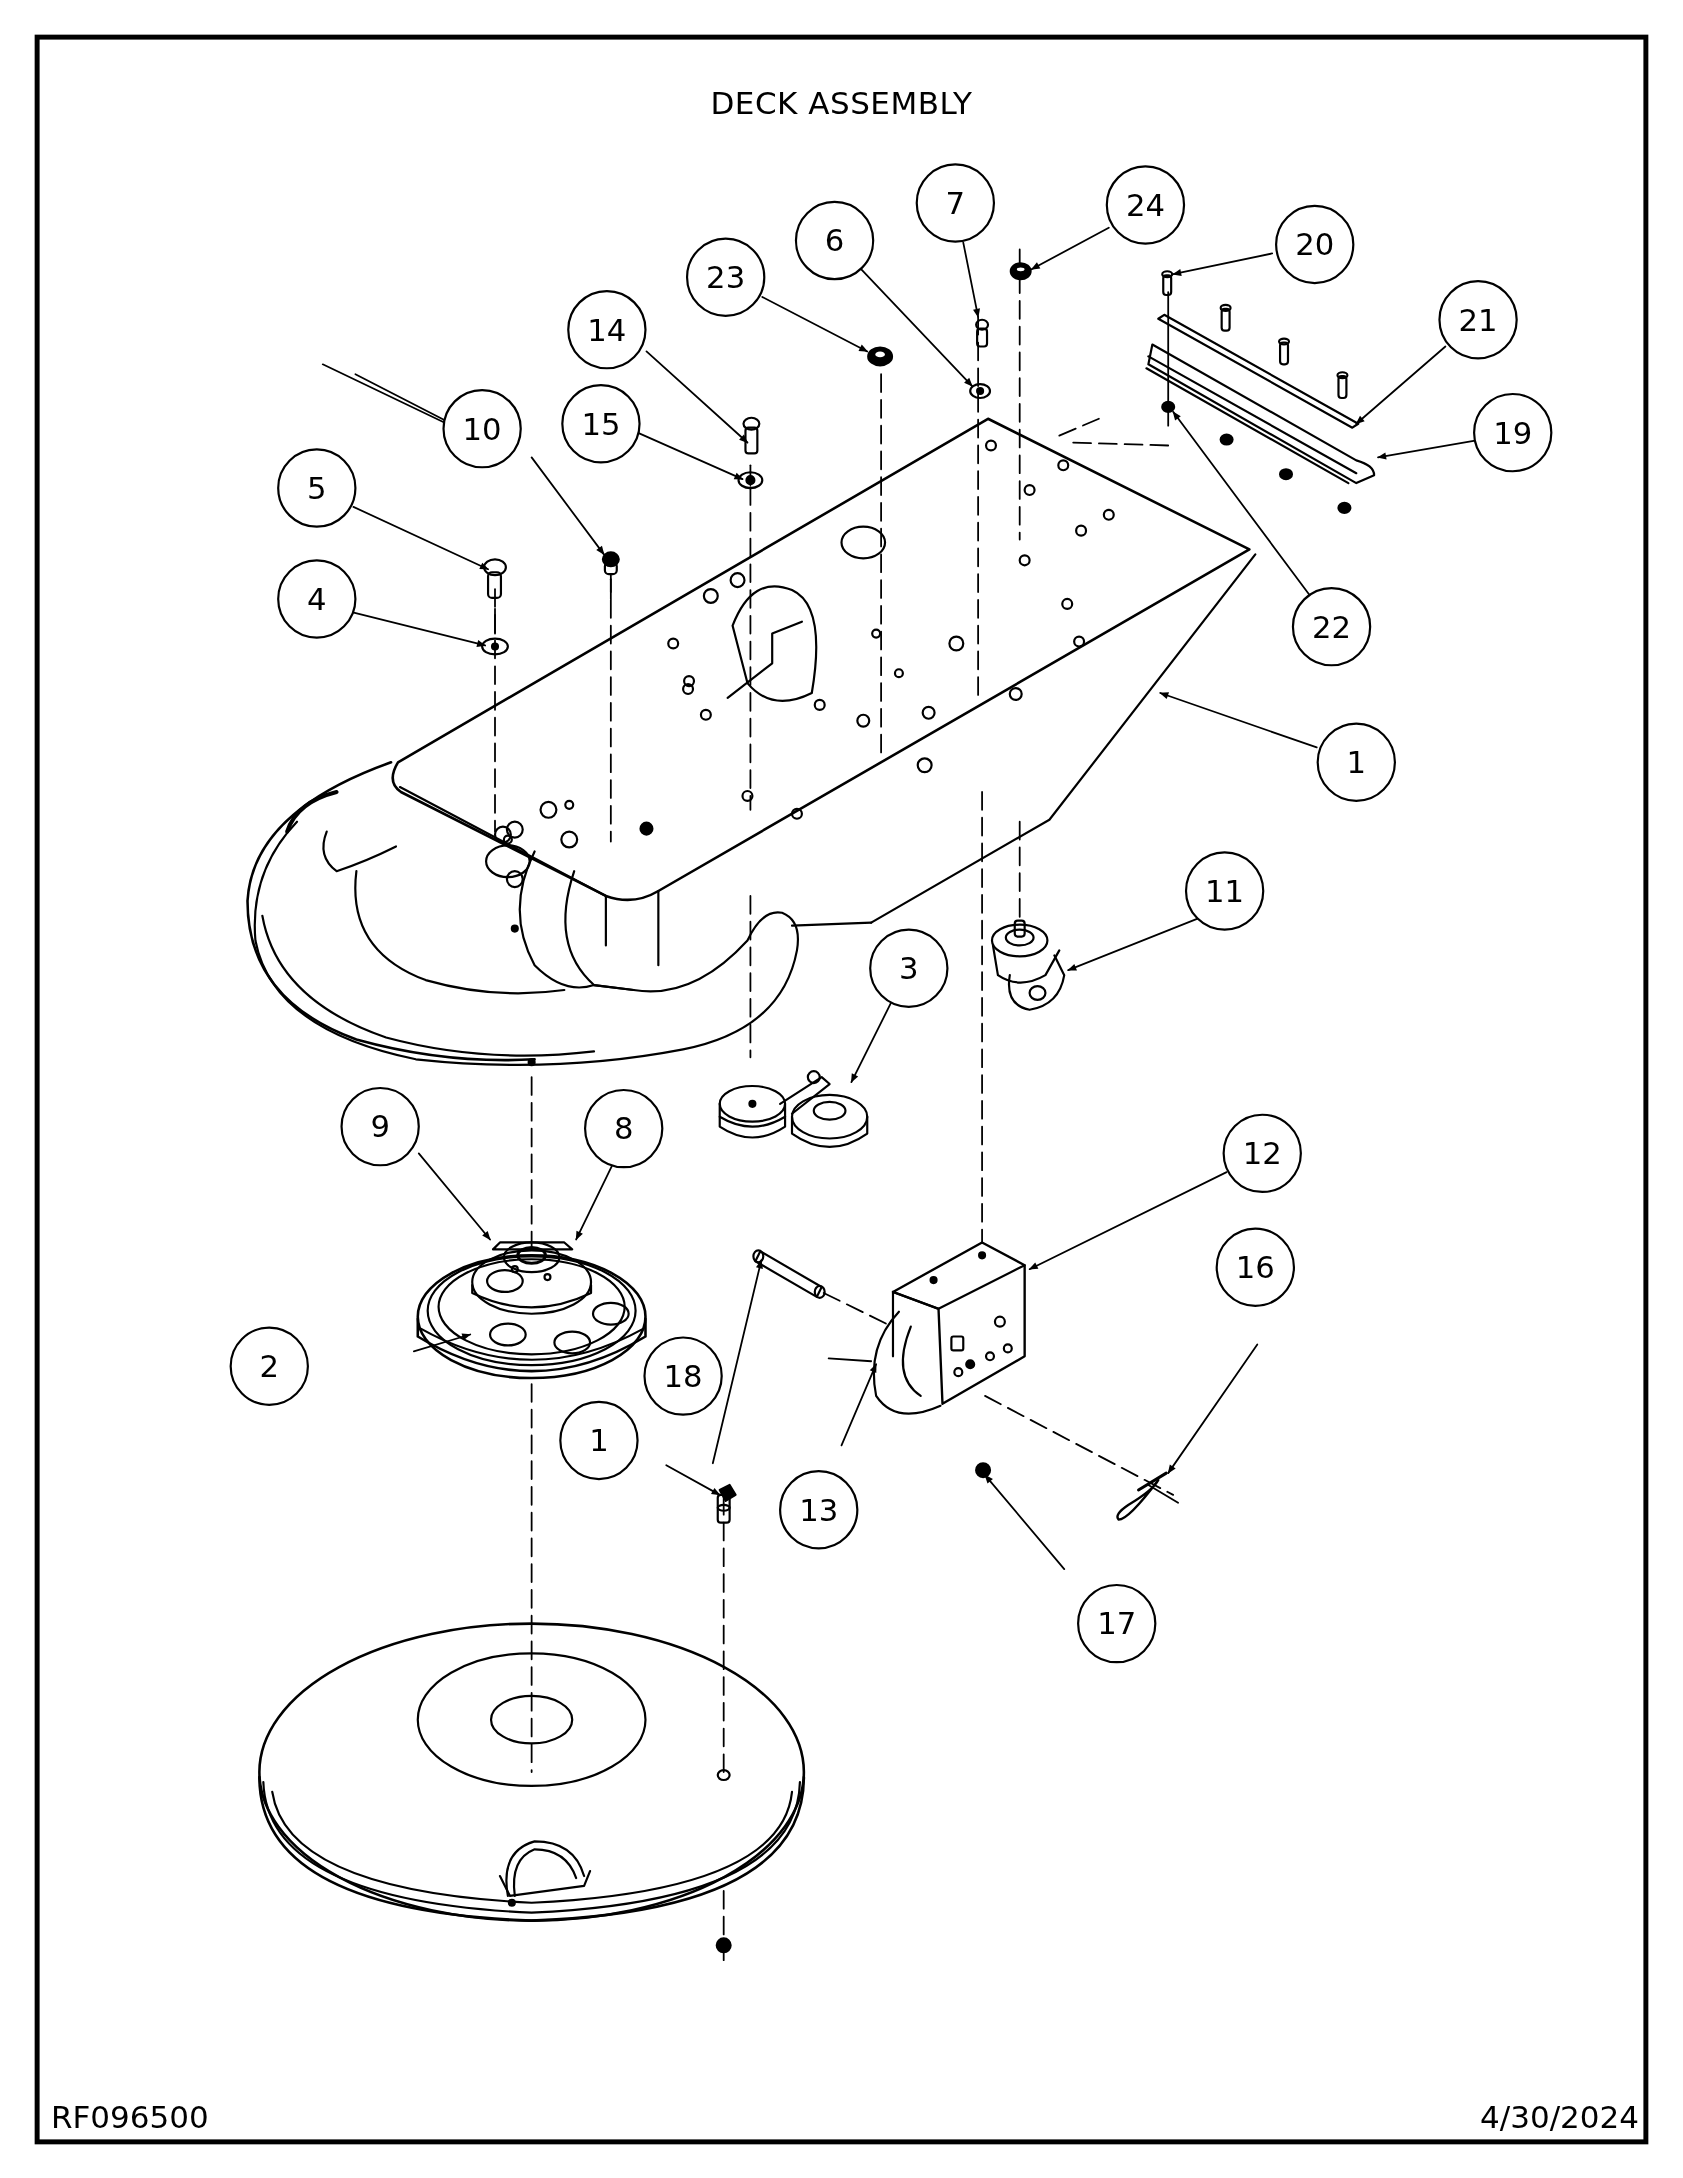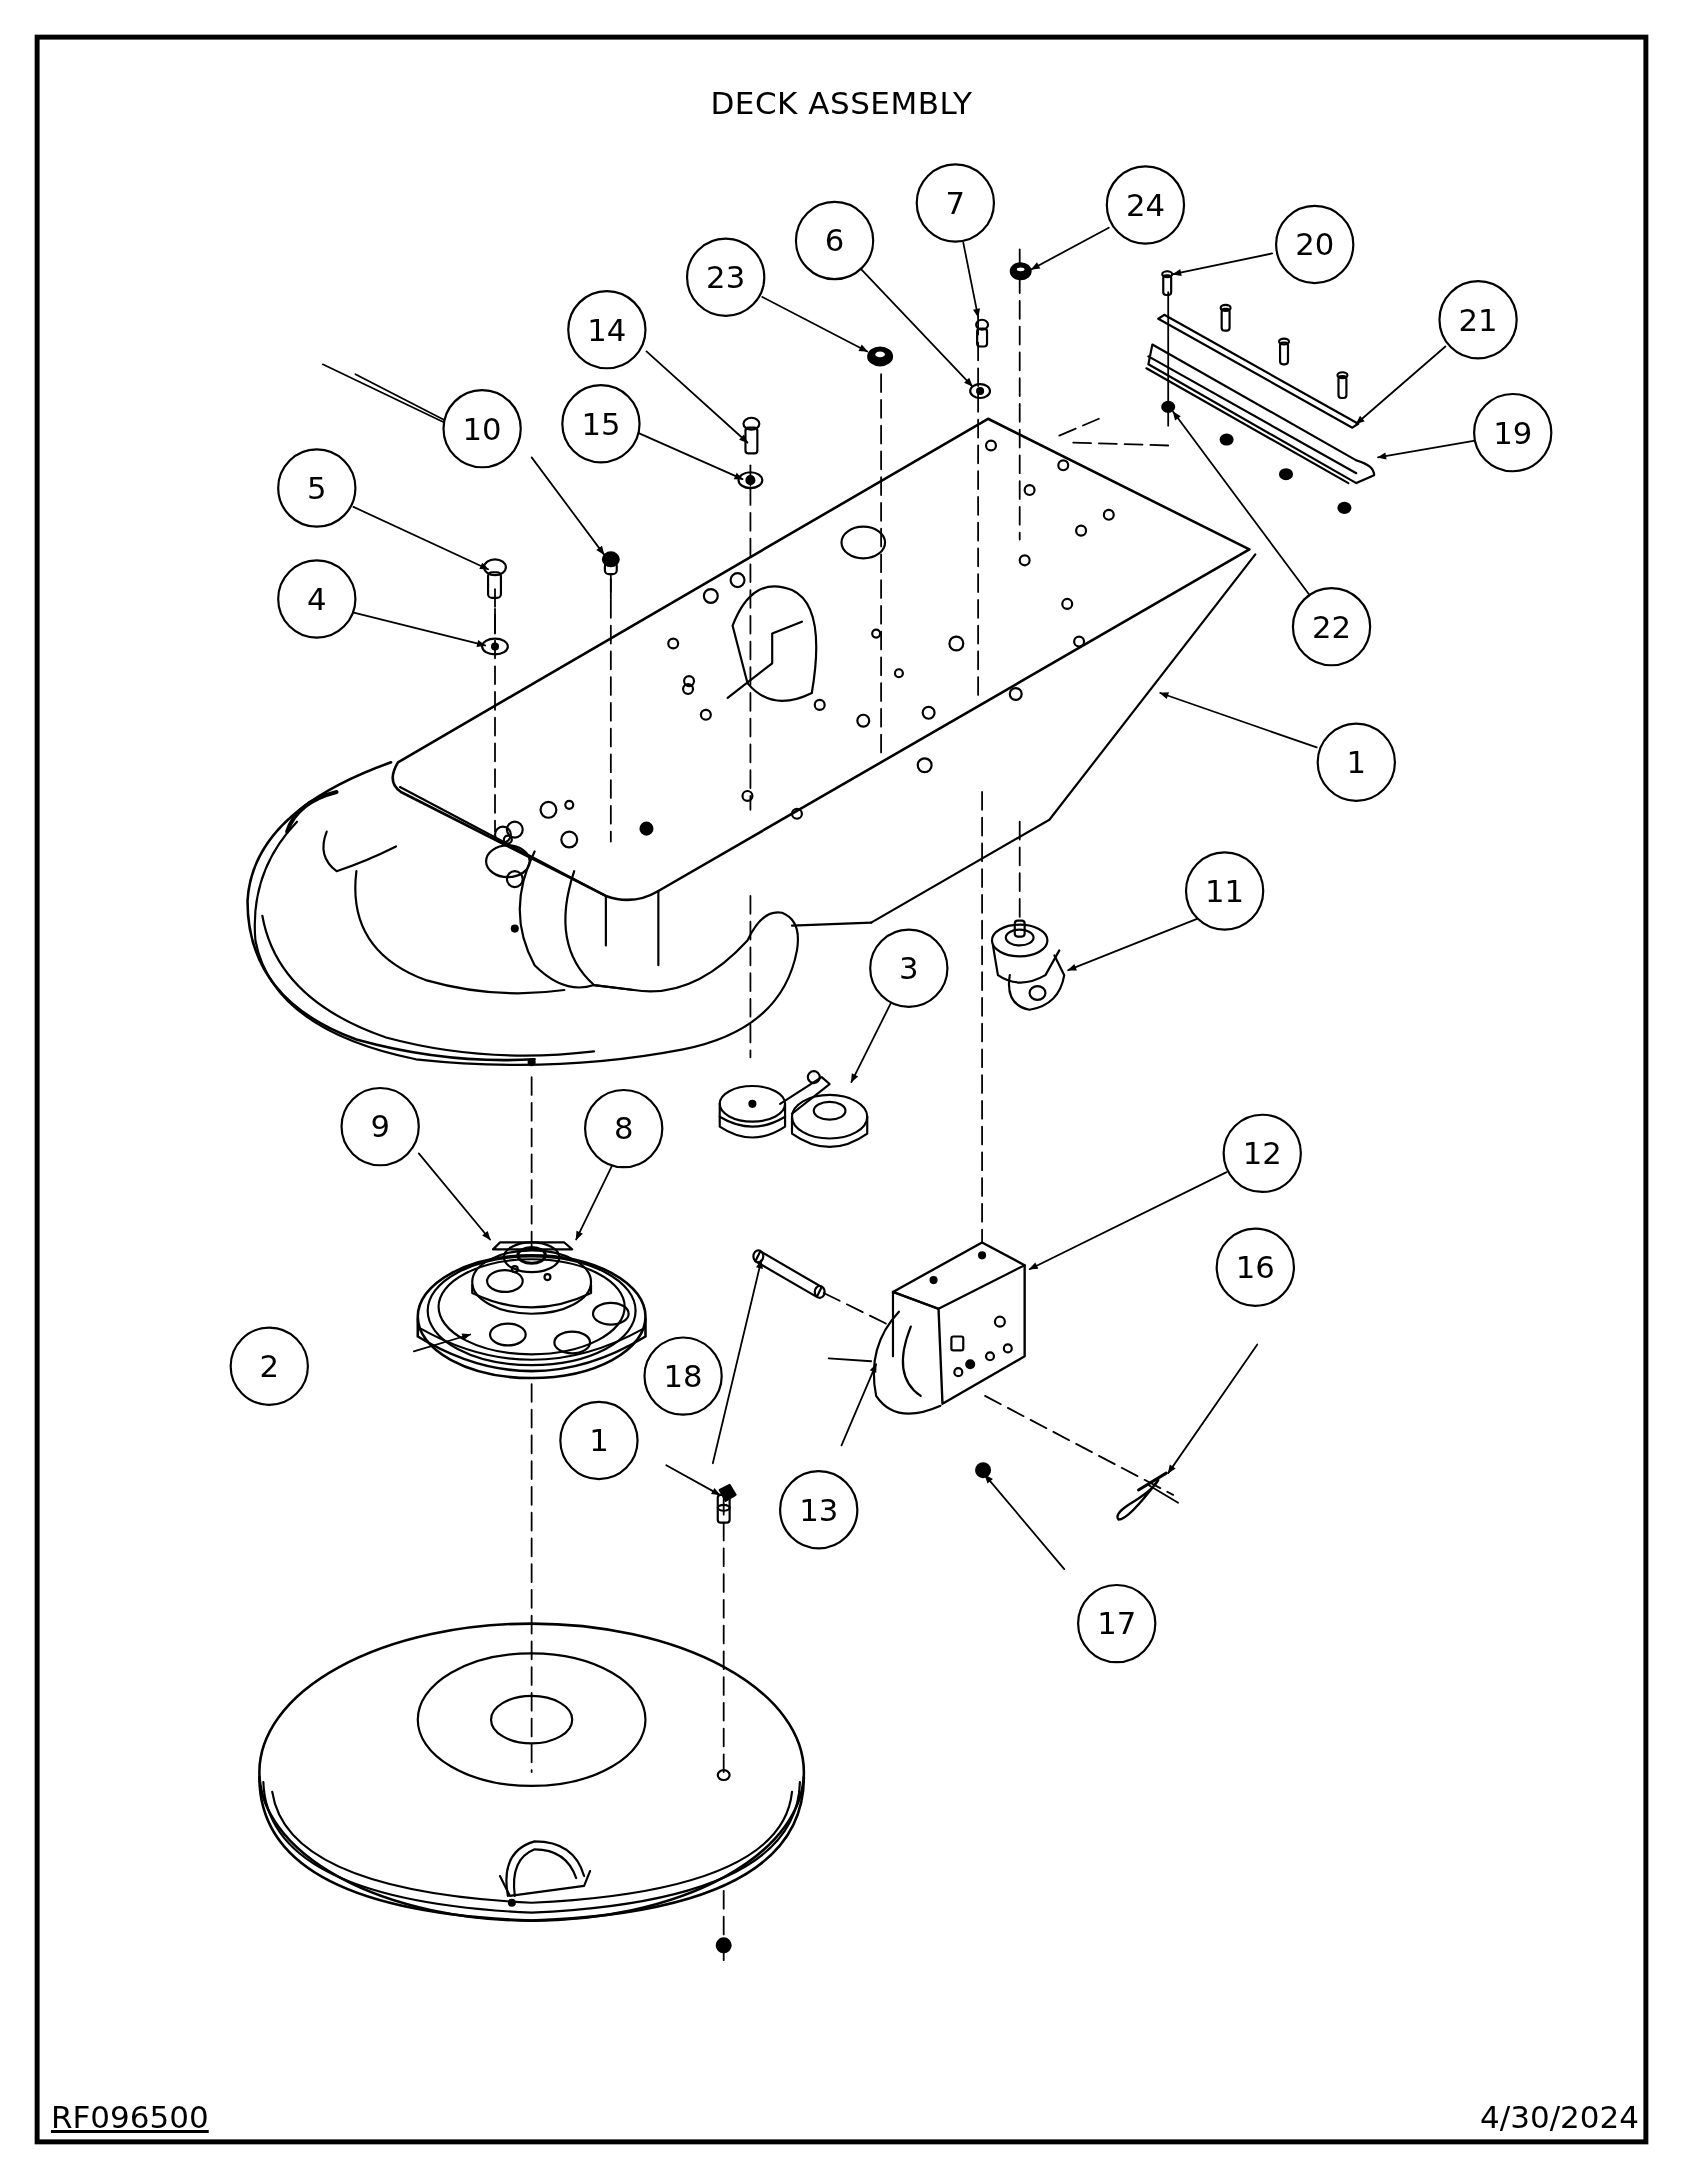--- a/index.html
+++ b/index.html
@@ -1,19 +1,19 @@
 <!DOCTYPE html>
 <html><head>
 <meta charset="utf-8">
 <style>
   html,body{margin:0;padding:0;background:#ffffff;}
   body{width:1683px;height:2178px;position:relative;overflow:hidden;font-family:"DejaVu Sans","Liberation Sans",sans-serif;color:#000;}
   #sheet{position:absolute;left:0;top:0;width:1683px;height:2178px;}
   .title{position:absolute;left:0;width:1683px;top:85px;text-align:center;font-size:31px;letter-spacing:0.5px;font-weight:normal;}
-  .foot-left{position:absolute;left:51px;top:2099px;font-size:31px;text-decoration:underline;}
+  .foot-left{position:absolute;left:51px;top:2099px;font-size:31px;}
   .foot-right{position:absolute;right:44px;top:2099px;font-size:31px;text-align:center;}
   svg text{font-family:"DejaVu Sans","Liberation Sans",sans-serif;}
 </style>
 </head>
 <body>
 
 <div id="sheet">
 <svg width="1683" height="2178" viewBox="0 0 1700 2200" xmlns="http://www.w3.org/2000/svg">
   <defs>
     <marker id="arr" viewBox="0 0 10 10" refX="9" refY="5" markerWidth="14" markerHeight="9" orient="auto" markerUnits="userSpaceOnUse">

